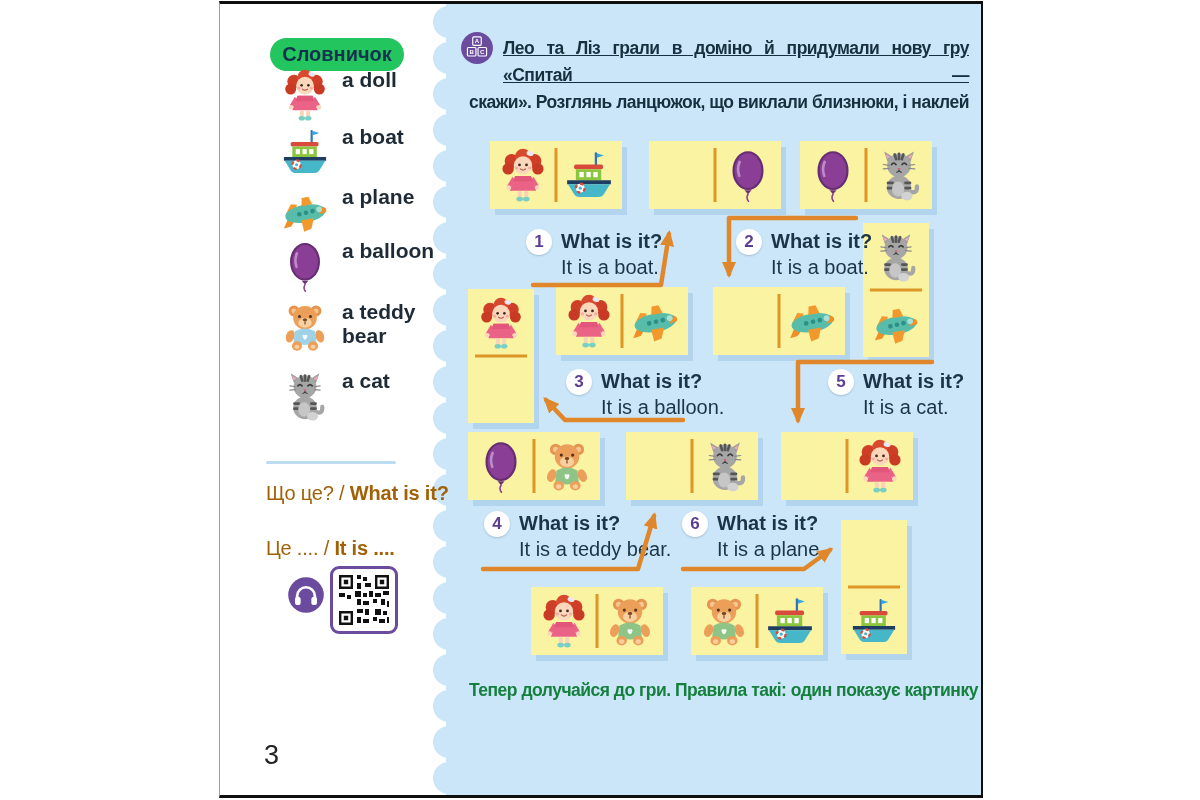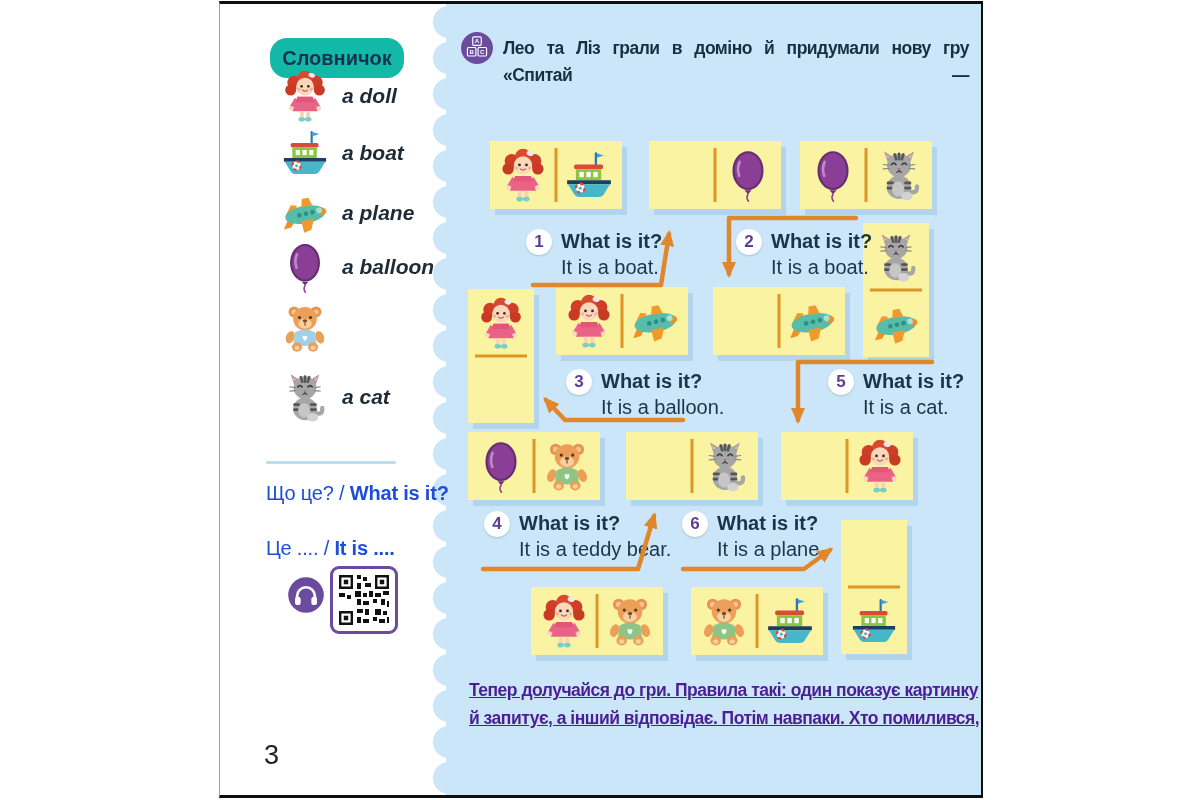--- a/index.html
+++ b/index.html
@@ -4,44 +4,44 @@
 <style>
   html,body{margin:0;padding:0;}
   body{width:1200px;height:800px;background:#ffffff;font-family:"Liberation Sans",sans-serif;position:relative;overflow:hidden;}
   .page{position:absolute;left:219px;top:1px;width:764px;height:797px;box-sizing:border-box;background:#fff;
         border-top:3px solid #0f0f0f;border-bottom:3px solid #0f0f0f;border-right:2px solid #0f0f0f;border-left:1px solid #9aa0a6;}
   .bluepanel{position:absolute;left:226px;top:0;right:0;bottom:0;background:#cbe6f8;}
   .wave{position:absolute;left:212px;top:0;width:15px;height:100%;
         background-image:radial-gradient(circle 16px at 17px 18px,#cbe6f8 15.5px,rgba(0,0,0,0) 16.5px);
         background-size:15px 36px;background-repeat:repeat-y;}
   
-  .pill{position:absolute;left:50px;top:34px;width:134px;height:40px;background:#14b8a6;border-radius:17px;
+  .pill{position:absolute;left:50px;top:34px;width:134px;height:33px;background:#22c55e;border-radius:17px;
         display:flex;align-items:center;justify-content:center;font-size:20px;font-weight:bold;color:#14324d;}
-  .vrow{position:absolute;left:58px;display:flex;align-items:center;height:56px;font-style:italic;}
+  .vrow{position:absolute;left:58px;display:flex;align-items:flex-start;height:56px;}
   .pic{width:54px;height:54px;display:block;}
   .vrow .pic{flex:0 0 54px;}
   .vlabel{margin-left:10px;width:110px;font-size:21px;font-weight:bold;color:#1e2b36;line-height:1.15;}
   .vlabel.w2{width:80px;}
   .pos-v1{top:64px}.pos-v2{top:121px}.pos-v3{top:181px}.pos-v4{top:235px}.pos-v5{top:296px}.pos-v6{top:365px}
   .vdivider{position:absolute;left:46px;top:457px;width:130px;height:3px;background:#bcdcf1;border-radius:2px;}
-  .phrase{position:absolute;left:46px;font-size:20px;color:#1d4ed8;letter-spacing:-0.2px;}
+  .phrase{position:absolute;left:46px;font-size:20px;color:#a16207;letter-spacing:-0.2px;}
   .phrase .en{font-weight:bold;}
   .pos-p1{top:478px}.pos-p2{top:533px}
   .audio{position:absolute;left:67px;top:572px;width:38px;height:38px;}
   .audio svg{width:38px;height:38px;}
   .qr{position:absolute;left:110px;top:562px;width:58px;height:58px;background:#fff;border:3px solid #6a4b9e;border-radius:9px;padding:2px;}
   .qr svg{width:100%;height:100%;display:block;}
   .pagenum{position:absolute;left:44px;top:736px;font-size:27px;color:#222;}
   
   .abc{position:absolute;left:240px;top:27px;width:34px;height:34px;}
   .instr{position:absolute;left:249px;top:31px;width:500px;font-size:17.5px;font-weight:600;color:#17303f;letter-spacing:-0.5px;}
   .iline{line-height:27px;}
   .jline{text-align:justify;text-align-last:justify;}
-  .iline1{padding-left:34px;}
-  .footer{position:absolute;left:249px;top:672px;font-size:17.5px;font-weight:600;color:#4c1d95;letter-spacing:-0.5px;text-decoration:underline;}
+  .iline1{padding-left:34px;text-decoration:underline;}
+  .footer{position:absolute;left:249px;top:672px;font-size:17.5px;font-weight:600;color:#15803d;letter-spacing:-0.5px;}
   .fline{line-height:28px;white-space:nowrap;}
   
   .dom{position:absolute;background:#faf3a2;box-shadow:5px 6px 0 #b2d4ec;display:flex;}
   .dom.h{width:132px;height:68px;flex-direction:row;}
   .dom.v{width:66px;height:134px;flex-direction:column;}
   .dom::before{content:'';position:absolute;background:#de9627;}
   .dom.h::before{left:50%;top:7px;bottom:7px;width:3px;transform:translateX(-50%);}
   .dom.v::before{top:50%;left:7px;right:7px;height:3px;transform:translateY(-50%);}
   .half{flex:1;display:flex;align-items:center;justify-content:center;}
   .dom .pic{width:56px;height:56px;color:#8fc487;}
@@ -218,20 +218,21 @@
     <div class="vrow pos-v4">
       <svg class="pic sidebar-pic">
           <use href="#i-balloon"></use>
         </svg>
       <div class="vlabel">a balloon</div>
     </div>
     <div class="vrow pos-v5">
       <svg class="pic sidebar-pic">
           <use href="#i-teddy"></use>
         </svg>
+      <div class="vlabel w2">a teddy bear</div>
     </div>
     <div class="vrow pos-v6">
       <svg class="pic sidebar-pic">
           <use href="#i-cat"></use>
         </svg>
       <div class="vlabel">a cat</div>
     </div>
 
     <div class="vdivider"></div>
 
@@ -259,20 +260,21 @@
 
     <div class="pagenum">3</div>
   </div>
 
   <svg class="abc">
       <use href="#i-abc"></use>
     </svg>
 
   <div class="instr">
     <div class="iline jline iline1">Лео та Ліз грали в доміно й придумали нову гру «Спитай —</div>
+    <div class="iline jline">скажи». Розглянь ланцюжок, що виклали близнюки, і наклей</div>
   </div>
 
   <div class="dom h pos-d1">
     <div class="half">
         <svg class="pic">
           <use href="#i-doll"></use>
         </svg>
       </div>
     <div class="half">
         <svg class="pic">
@@ -467,16 +469,15 @@
       <polyline points="636,214 509,214 509,270" marker-end="url(#ah)"></polyline>
       <polyline points="463,416 345,416 326,396" marker-end="url(#ah)"></polyline>
       <polyline points="263,565 418,565 434,512" marker-end="url(#ah)"></polyline>
       <polyline points="712,358 578,358 578,416" marker-end="url(#ah)"></polyline>
       <polyline points="463,565 584,565 610,546" marker-end="url(#ah)"></polyline>
     </g>
   </svg>
 
   <div class="footer">
     <div class="fline">Тепер долучайся до гри. Правила такі: один показує картинку</div>
-    <div class="fline">й запитує, а інший відповідає. Потім навпаки. Хто помилився,</div>
   </div>
 
 </div>
 
 </body></html>

